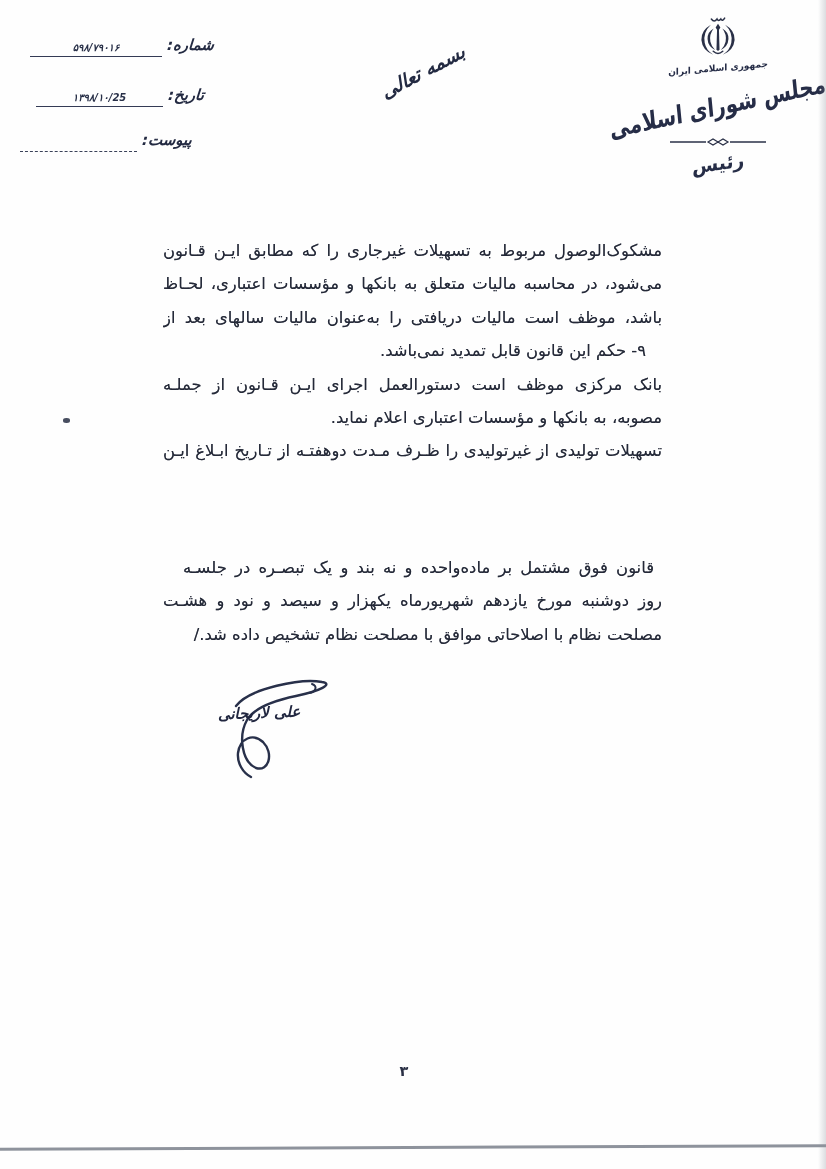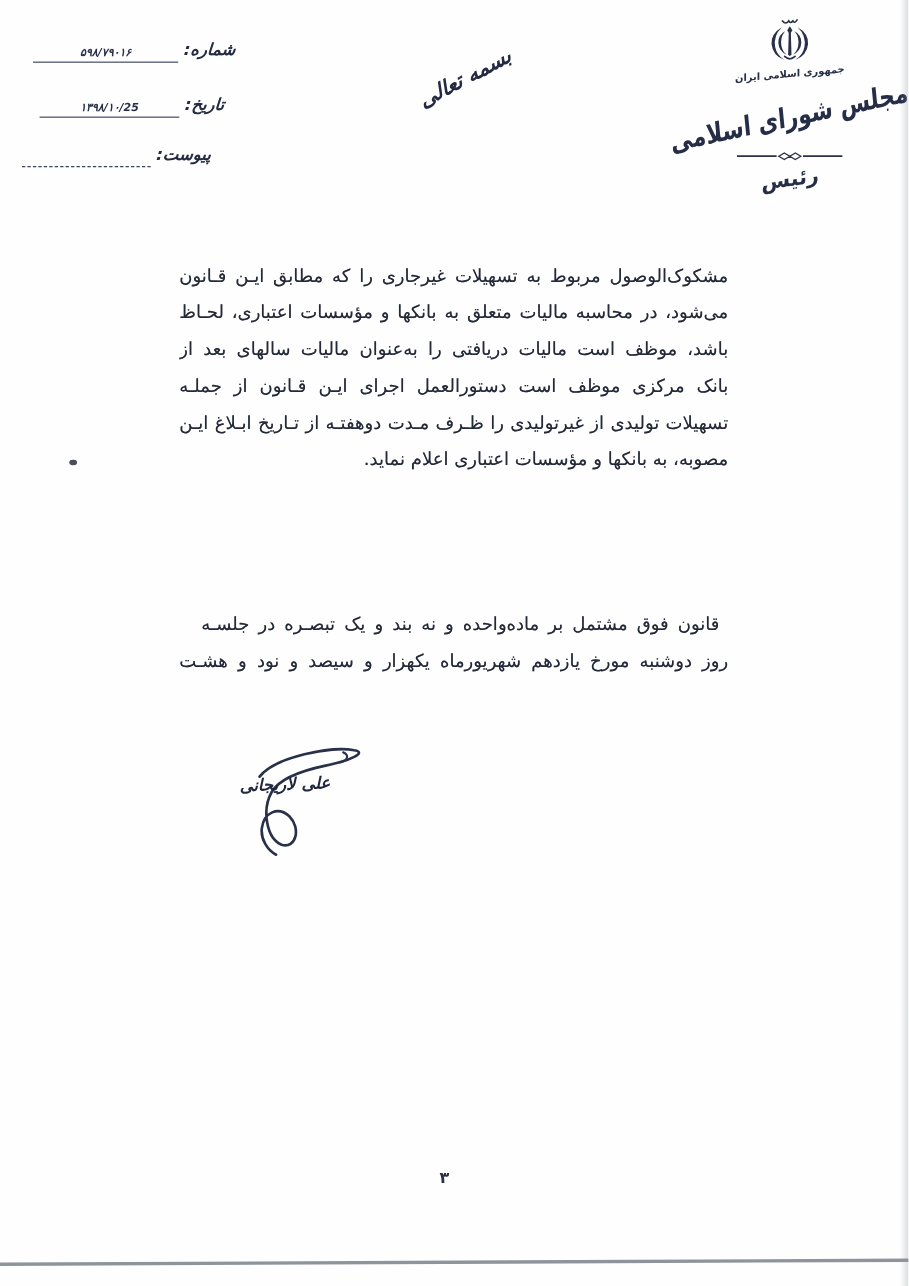--- a/index.html
+++ b/index.html
@@ -105,28 +105,30 @@
     </svg>
     <div class="role">رئیس</div>
   </div>
 
   <div class="bismillah">بسمه تعالی</div>
 
   <div class="bodycol p1">
     <div class="l j">مشکوک‌الوصول مربوط به تسهیلات غیرجاری را که مطابق ایـن قـانون تسـویه</div>
     <div class="l j">می‌شود، در محاسبه مالیات متعلق به بانکها و مؤسسات اعتباری، لحـاظ نکـرده</div>
     <div class="l j">باشد، موظف است مالیات دریافتی را به‌عنوان مالیات سالهای بعد از اجرای این</div>
+    <div class="l r ind">۹- حکم این قانون قابل تمدید نمی‌باشد.</div>
     <div class="l j">بانک مرکزی موظف است دستورالعمل اجرای ایـن قـانون از جملـه تشـخیص</div>
+    <div class="l r">مصوبه، به بانکها و مؤسسات اعتباری اعلام نماید.</div>
     <div class="l j">تسهیلات تولیدی از غیرتولیدی را ظـرف مـدت دوهفتـه از تـاریخ ابـلاغ ایـن</div>
-    <div class="l r">مصوبه، به بانکها و مؤسسات اعتباری اعلام نماید.</div>
   </div>
 
   <div class="bodycol p2">
     <div class="l j ind2">قانون فوق مشتمل بر ماده‌واحده و نه بند و یک تبصـره در جلسـه علنـی</div>
     <div class="l j">روز دوشنبه مورخ یازدهم شهریورماه یکهزار و سیصد و نود و هشـت مجلـس</div>
+    <div class="l r">مصلحت نظام با اصلاحاتی موافق با مصلحت نظام تشخیص داده شد./</div>
   </div>
 
   <div class="sig">
     <svg width="136" height="106" viewBox="0 0 136 106">
       <path d="M24 30 C38 12 90 2 110 6 C122 8 108 15 84 20 C60 25 42 32 35 44 C26 60 30 86 44 92 C57 96 62 77 51 66 C41 57 28 62 26 77 C25 87 31 97 39 101" fill="none" stroke="#28304a" stroke-width="2.4" stroke-linecap="round"></path>
       <path d="M100 8 C106 10 104 16 97 17" fill="none" stroke="#28304a" stroke-width="2" stroke-linecap="round"></path>
     </svg>
     <div class="sig-name">علی لاریجانی</div>
   </div>
 

